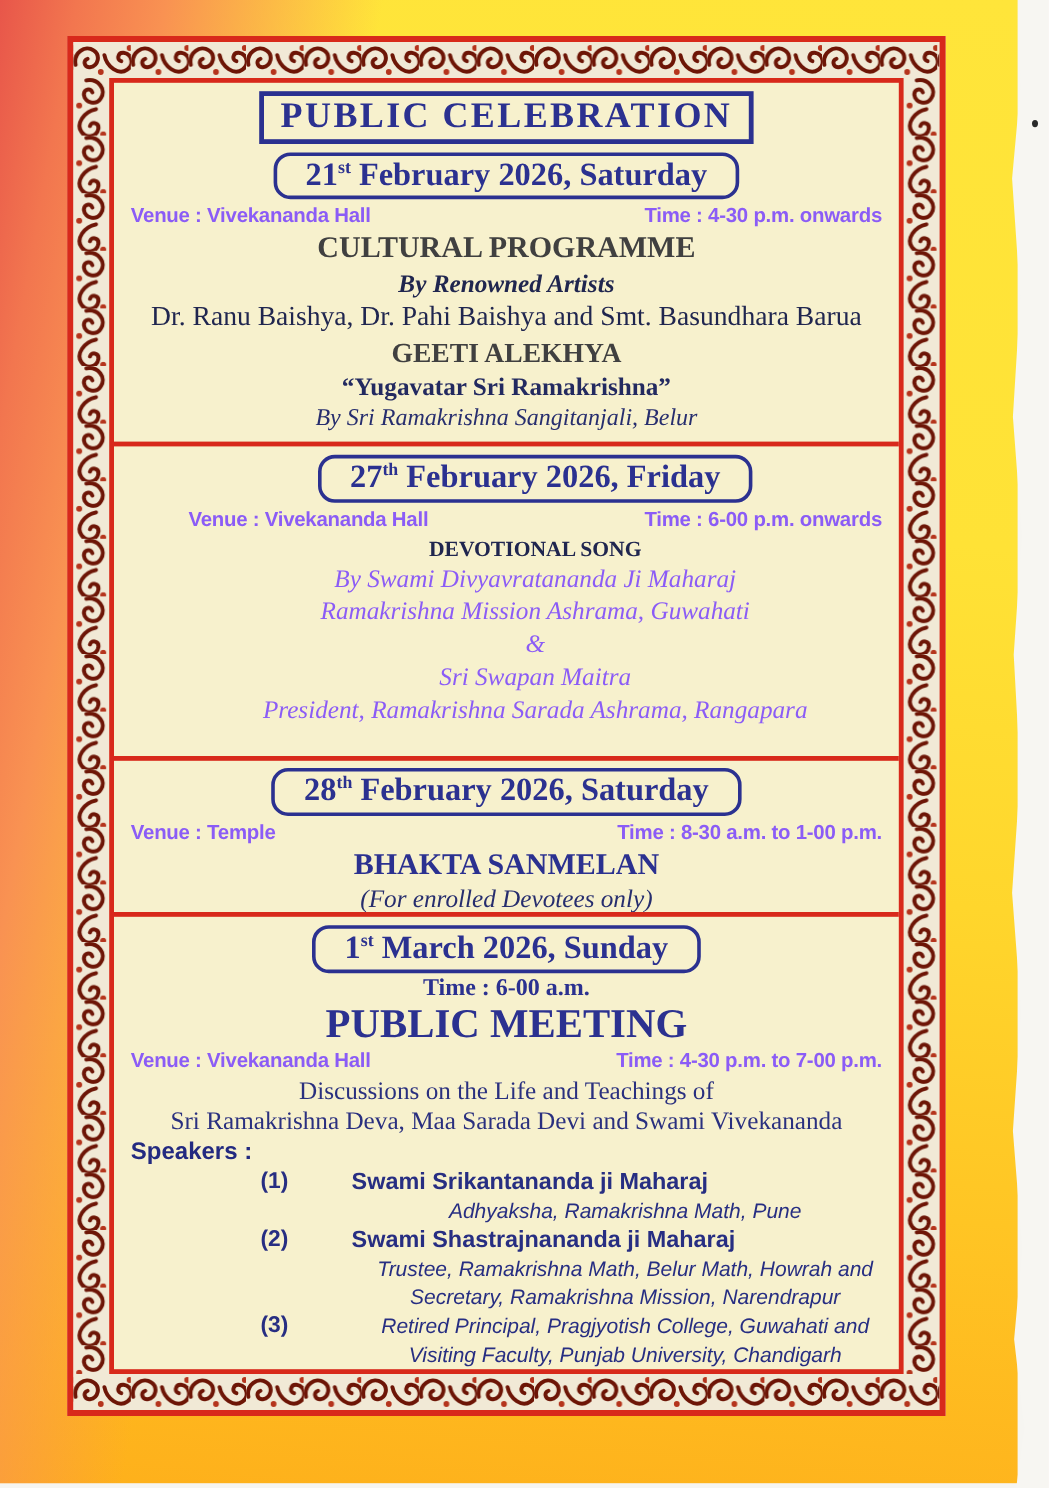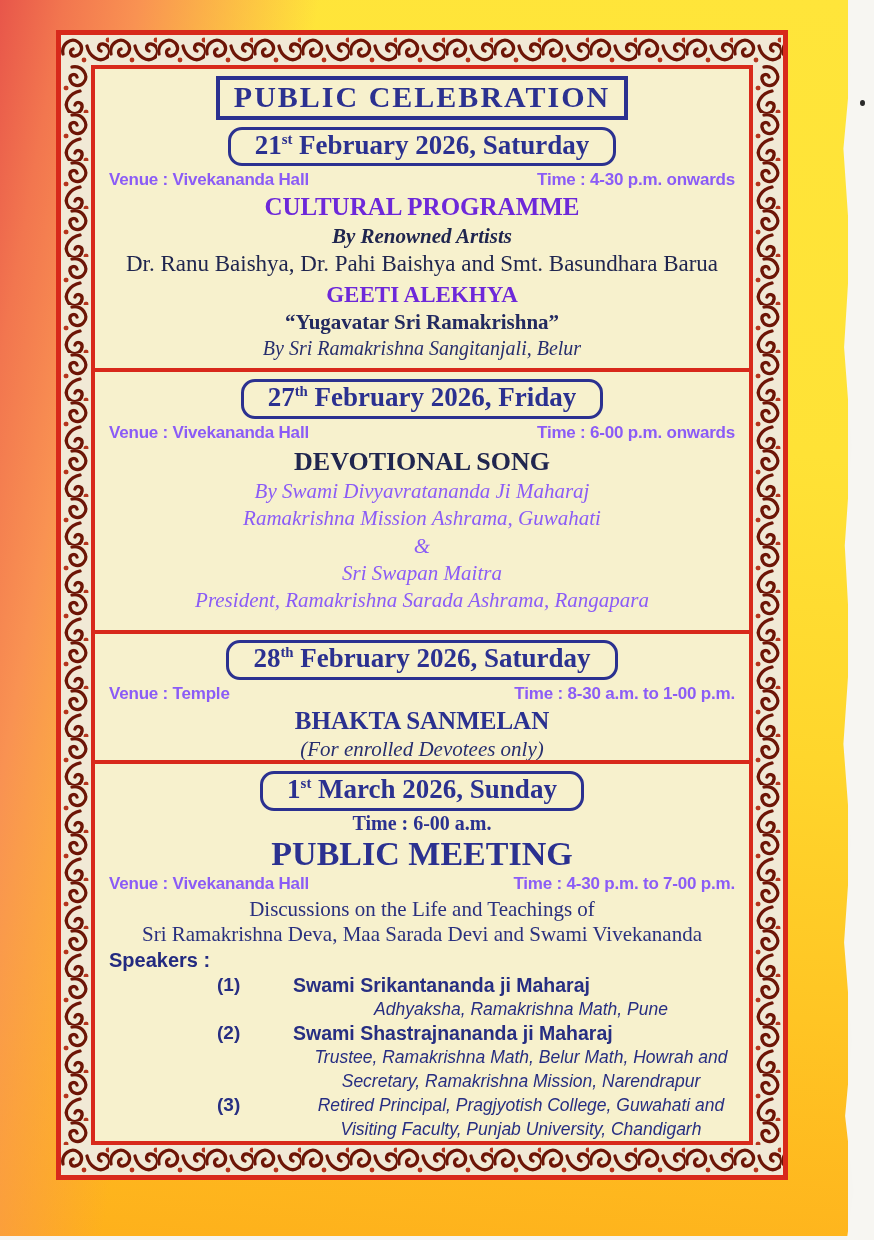--- a/index.html
+++ b/index.html
@@ -23,34 +23,34 @@
   .band-left{left:0;top:30px;bottom:30px;width:30px;}
   .band-right{right:0;top:30px;bottom:30px;width:30px;}
   .band svg{display:block;width:100%;height:100%;}
 
   .inner{position:absolute;inset:30px;border:4px solid #d8291b;background:#f7f1cd;
     box-sizing:border-box;display:flex;flex-direction:column;text-align:center;color:#232a60;}
 
   .sec{box-sizing:border-box;}
   .sec-2,.sec-3,.sec-4{border-top:4px solid #d8291b;}
   .sec-1{height:327px;border-radius:12px;}
-  .sec-2{height:286px;}
+  .sec-2{height:286px;padding-left:48px;}
   .sec-3{height:130px;}
   .sec-4{flex:1;}
 
   .title-box{display:inline-block;margin:7px auto 0;border:4px solid #2b3190;padding:0 14px 2px;
     font-size:30px;font-weight:bold;letter-spacing:2px;color:#2b3190;line-height:1.12;}
   .pill{display:inline-block;margin:7px auto 0;border:3px solid #2b3190;border-radius:14px;
     padding:1px 24px 3px;font-size:27px;font-weight:bold;color:#2b3190;line-height:1.1;}
   .pill sup{font-size:0.55em;}
   .vt{display:flex;justify-content:space-between;padding:0 14px;margin-top:4px;
     font-family:"Liberation Sans",sans-serif;font-weight:bold;font-size:17px;color:#8b5cf6;letter-spacing:-0.2px;}
 
-  .h-dark{font-weight:bold;font-size:25px;color:#6d28d9;line-height:1.12;margin-top:3px;}
-  .h-big{font-weight:bold;font-size:26px;color:#20264f;line-height:1.15;margin-top:4px;}
+  .h-dark{font-weight:bold;font-size:25px;color:#404040;line-height:1.12;margin-top:3px;}
+  .h-big{font-weight:bold;font-size:18px;color:#20264f;line-height:1.15;margin-top:4px;}
   .h-blue{font-weight:bold;font-size:26px;color:#2b3190;line-height:1.12;}
   .it{font-style:italic;font-size:21px;line-height:1.16;color:#8b5cf6;}
   .it-b{font-style:italic;font-weight:bold;font-size:21px;line-height:1.2;margin-top:3px;color:#20264f;}
   .artists{font-size:23px;color:#20264f;line-height:1.15;margin-top:2px;}
   .theme{font-weight:bold;font-size:21px;color:#232a60;margin-top:2px;line-height:1.15;}
   .perf{font-style:italic;font-size:20px;color:#272e6e;margin-top:3px;line-height:1.15;}
   .s2-lines{margin-top:2px;display:flex;flex-direction:column;gap:3px;}
   .note{font-style:italic;font-size:21px;color:#272e6e;margin-top:2px;}
 
   .kirtan{margin-top:4px;}

